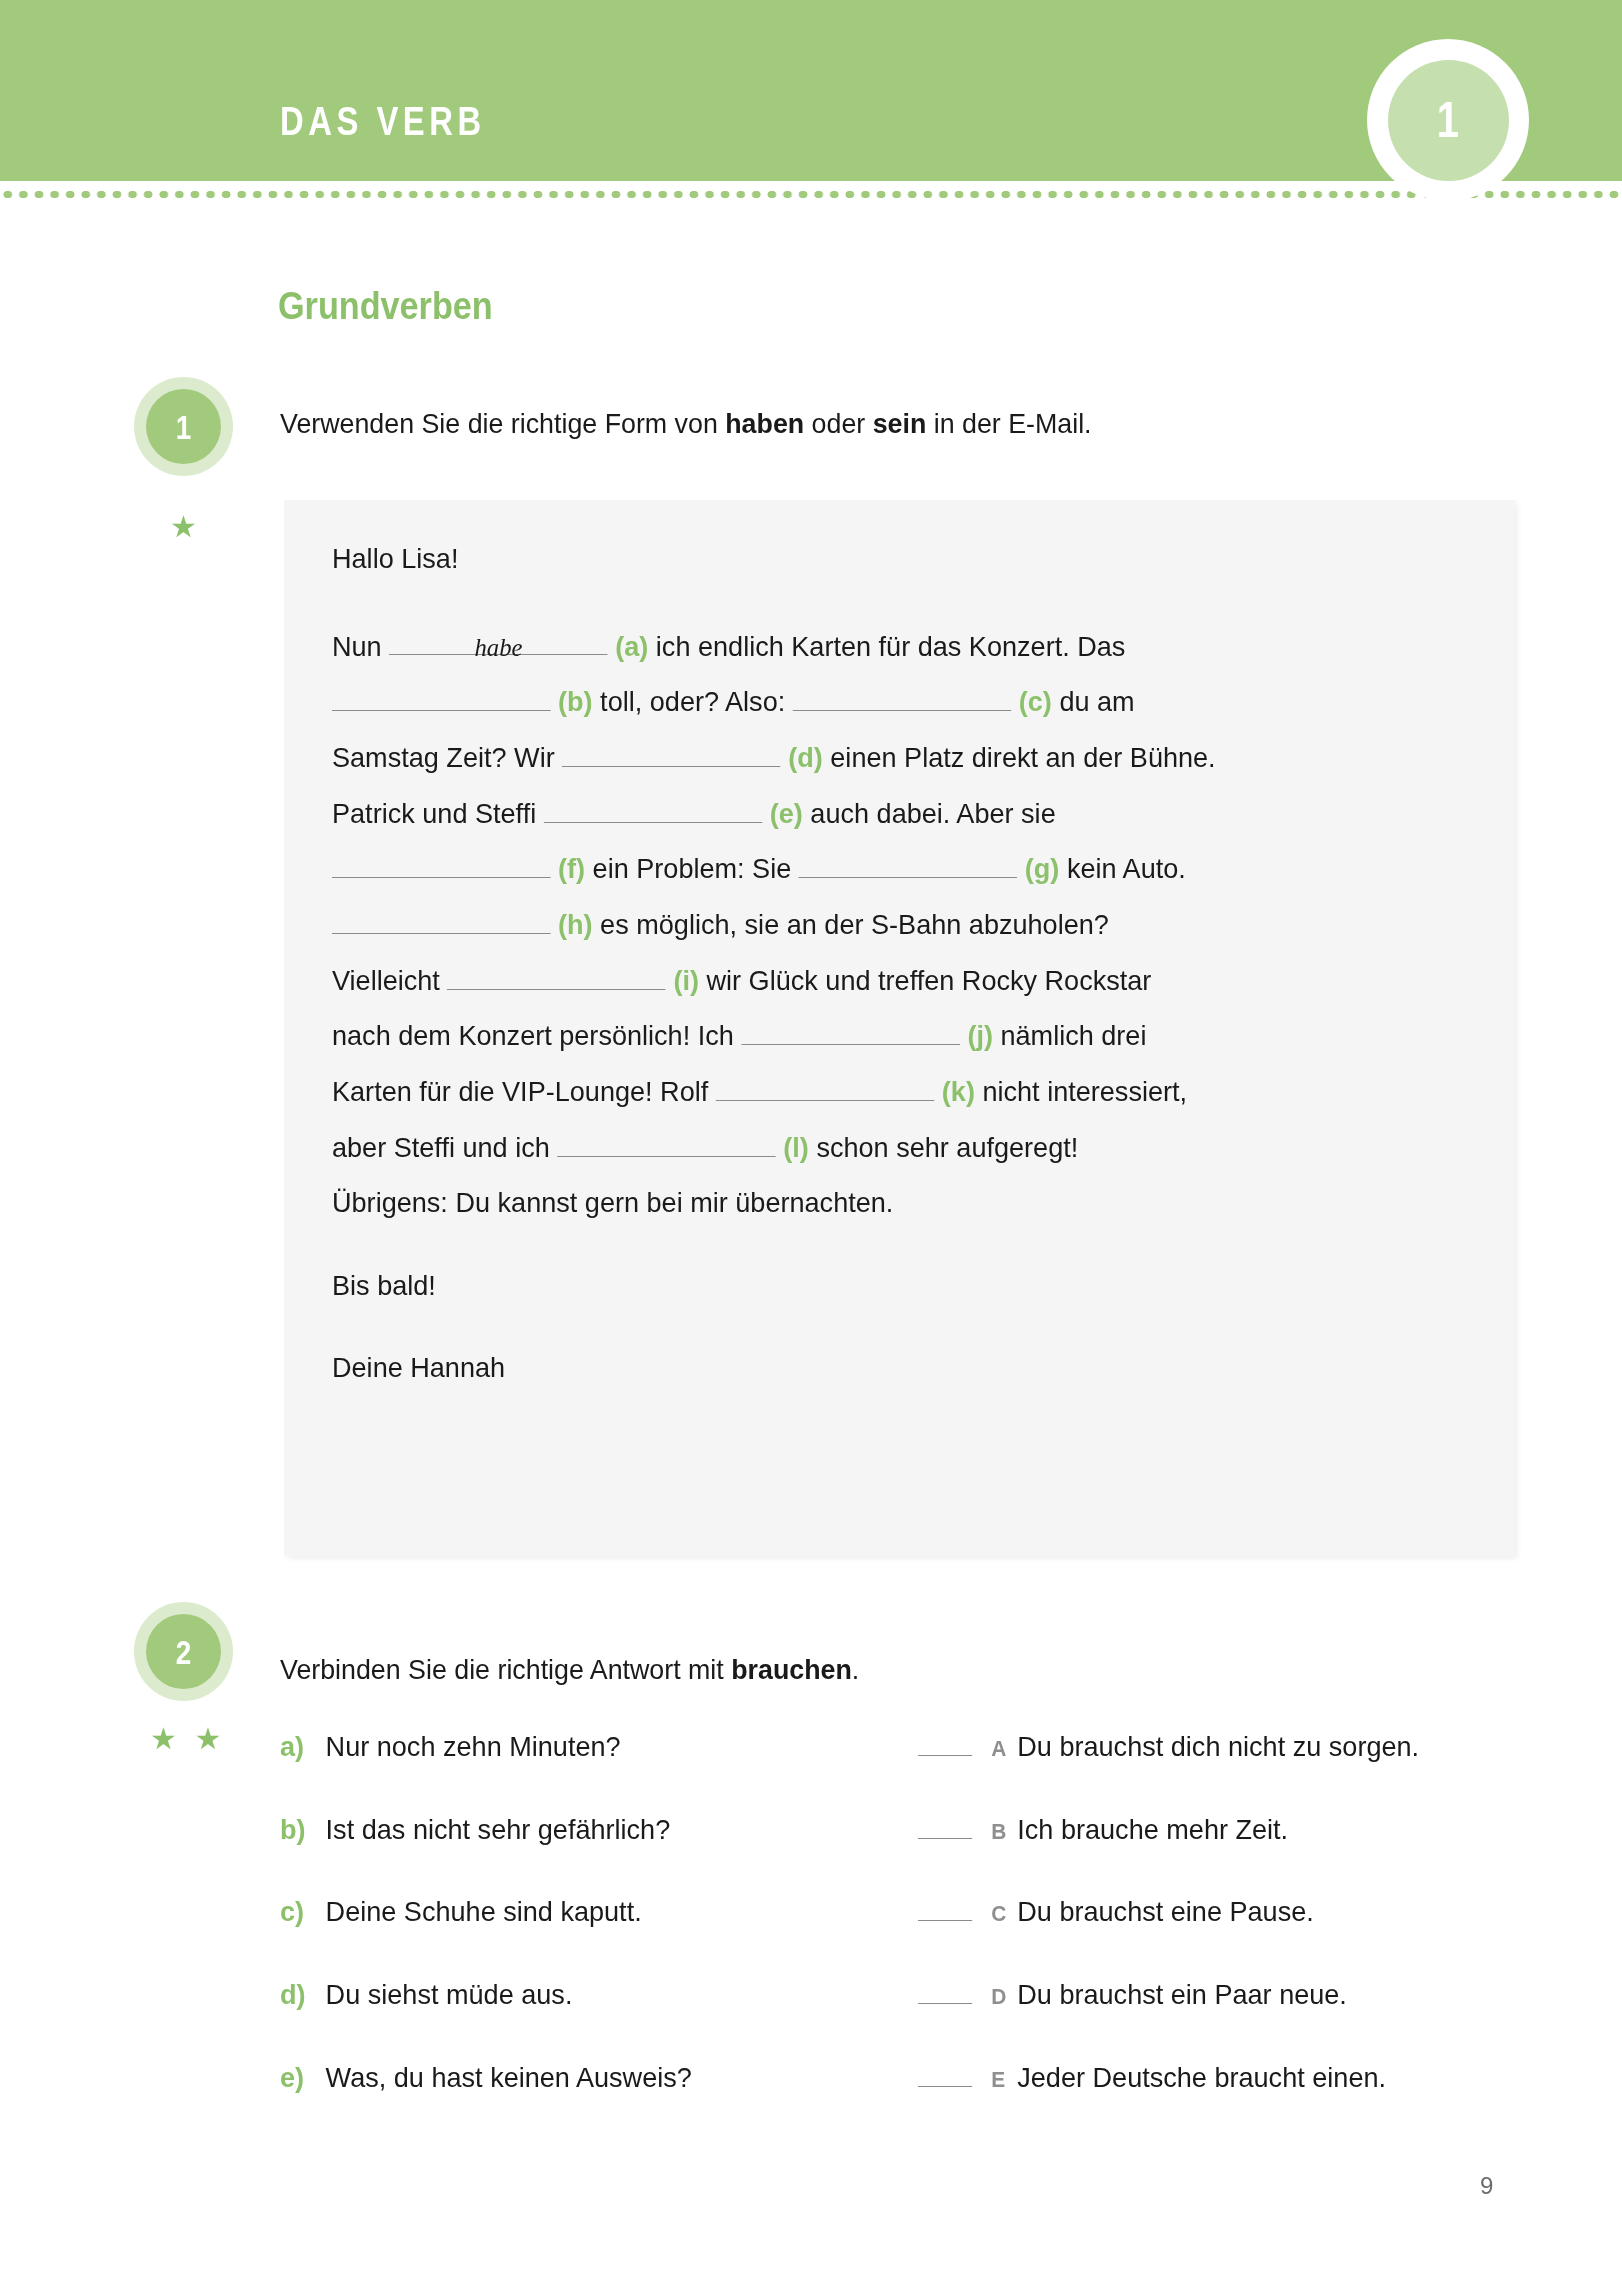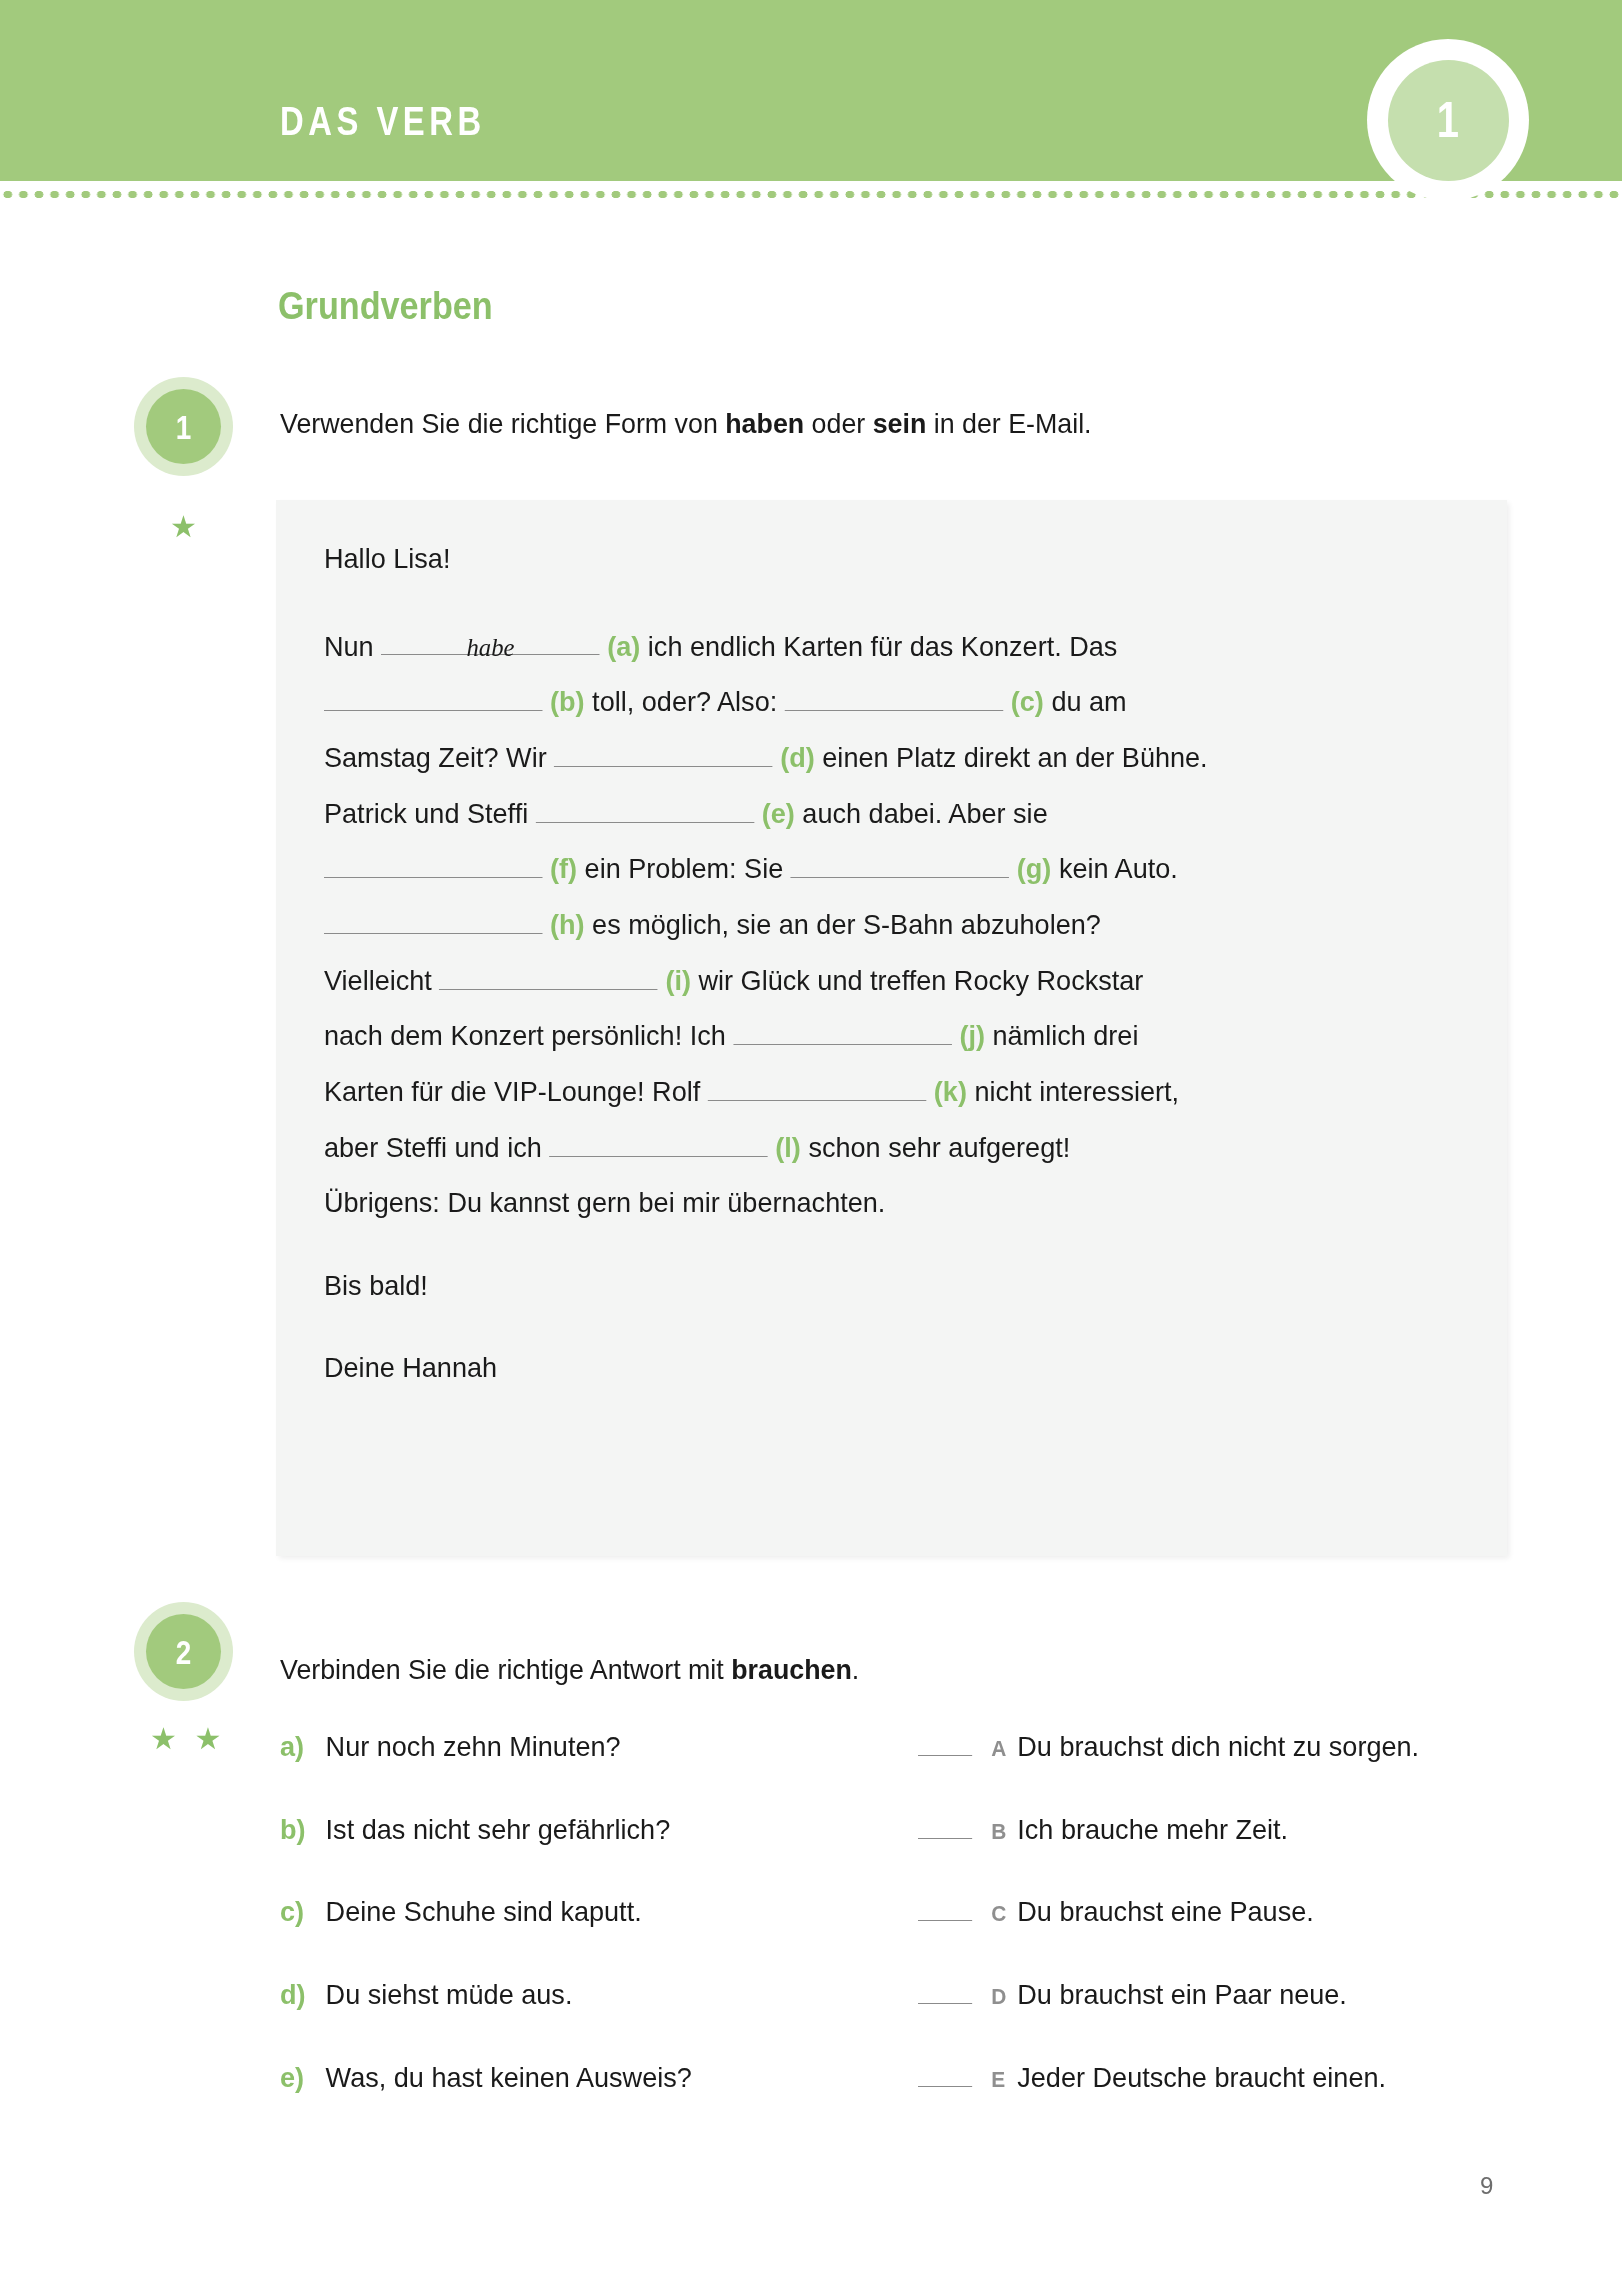--- a/index.html
+++ b/index.html
@@ -142,21 +142,21 @@
     transform: scaleX(0.94);
     transform-origin: left center;
   }
   .instruction b { font-weight: bold; }
   .ex1-instruction { left: 280px; top: 407px; }
   .ex2-instruction { left: 280px; top: 1653px; }
 
   
   .email-box {
     position: absolute;
-    left: 276px;
+    left: 284px;
     top: 500px;
     width: 1231px;
     height: 1056px;
     background: #f4f5f4;
     box-shadow: 2.8px 2.8px 5.5px rgba(0,0,0,0.07);
   }
   .email-inner {
     position: absolute;
     left: 48px;
     top: 44px;

